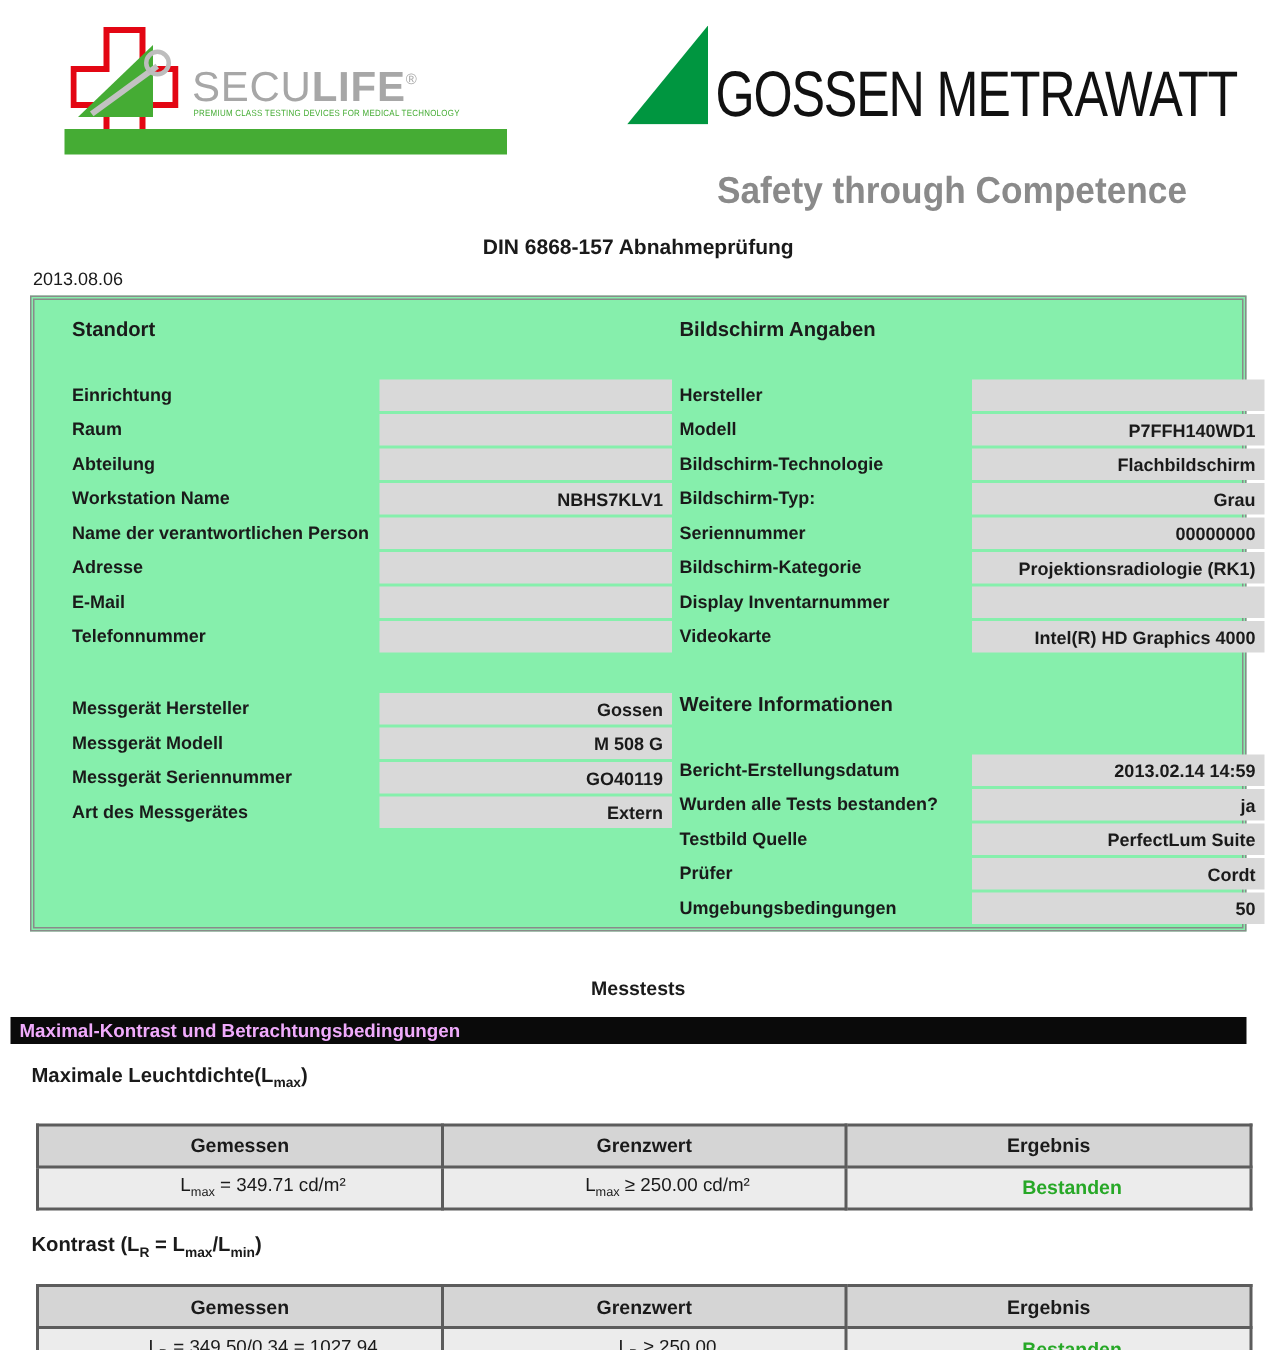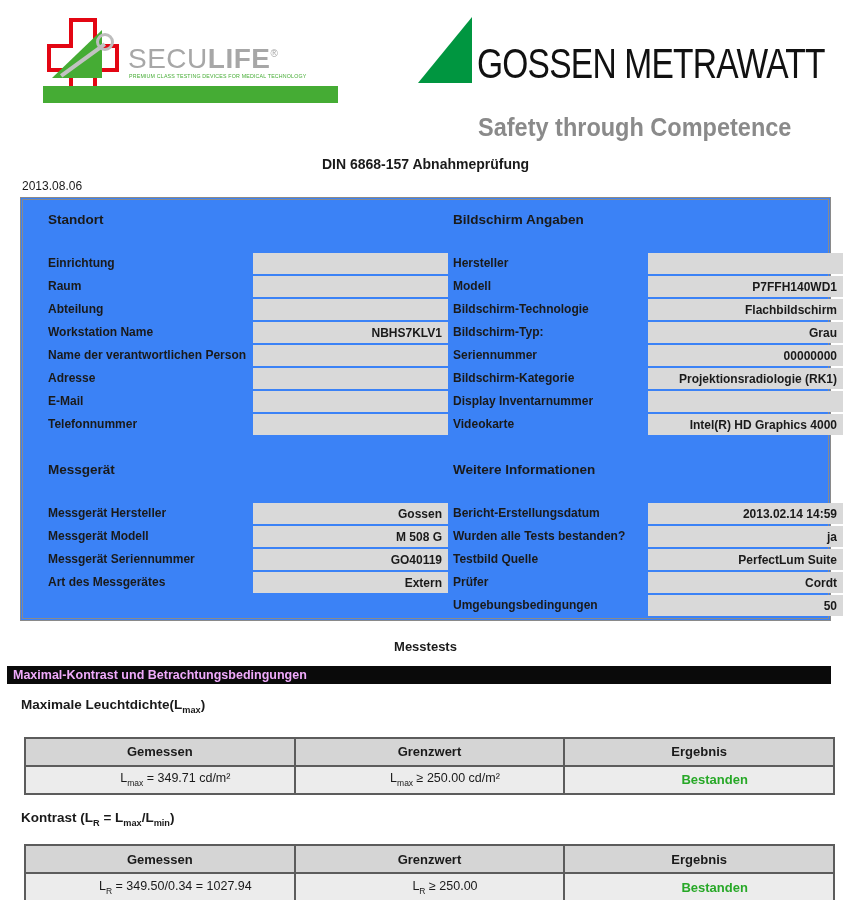--- a/index.html
+++ b/index.html
@@ -35,35 +35,35 @@
   .gm-name{position:absolute;left:59px;top:26px;font-size:43px;line-height:44px;color:#111111;
     letter-spacing:-1px;transform:scaleX(.78);transform-origin:left top;white-space:nowrap;}
   .gm-slogan{position:absolute;left:60px;top:98px;font-size:25px;font-weight:700;
     color:var(--slogan-gray);transform:scaleX(.94);transform-origin:left top;white-space:nowrap;}
 
   
   .title{text-align:center;font-weight:700;font-size:14px;margin-top:6px;}
   .date{font-size:12px;margin:7px 0 0 22px;}
 
   
-  .info-box{position:relative;margin:4px 20px 0;height:418px;border:3px double #8a8a8a;background:#3b82f6;}
+  .info-box{position:relative;margin:4px 20px 0;height:418px;border:3px double #8a8a8a;background:#86efac;}
   .col{position:absolute;top:12px;}
   .col-left{left:25px;width:400px;}
   .col-right{left:430px;width:390px;}
   .sec1{height:250px;}
   .sec h3{margin:0 0 26px 0;font-size:13.5px;font-weight:700;}
   .row{display:flex;align-items:flex-start;margin-bottom:2px;min-height:21px;font-weight:bold;}
   .label{flex:none;font-size:12px;line-height:16px;padding-top:2px;}
   .col-left .label{width:205px;}
   .col-right .label{width:195px;}
   .field{flex:1;background:var(--field-gray);font-size:12px;line-height:16px;
     text-align:right;padding:3px 6px 0 4px;box-sizing:border-box;min-height:21px;}
 
   
-  .messtests-title{text-align:center;font-weight:700;font-size:13px;margin-top:18px;}
+  .messtests-title{text-align:center;font-weight:700;font-size:13px;margin-top:30px;}
   .banner{margin:12px 20px 0 7px;height:18px;line-height:18px;padding-left:6px;
     background:var(--banner-black);color:#f0abfc;font-weight:700;font-size:12.5px;}
   .test-heading{margin:13px 0 0 21px;font-size:13.5px;font-weight:700;}
   .test-heading.k{margin-top:15px;}
   .mtable{margin:22px 24px 0;width:811px;border-collapse:collapse;table-layout:fixed;}
   .mtable.mt2{margin-top:17px;}
   .mtable th{background:var(--table-header-gray);border:2px solid #5c5c5c;
     height:24px;font-size:13px;font-weight:700;text-align:center;}
   .mtable td{background:var(--table-row-gray);border:2px solid #5c5c5c;
     height:24px;font-size:12.5px;text-align:center;padding-left:32px;}
@@ -138,21 +138,20 @@
               <div class="field"></div>
             </div>
 
             <div class="row">
               <div class="label">Telefonnummer</div>
               <div class="field"></div>
             </div>
           </div>
       </section>
       <section class="sec">
-        <h3>Messgerät</h3>
         <div class="rows">
 
             <div class="row">
               <div class="label">Messgerät Hersteller</div>
               <div class="field">Gossen</div>
             </div>
 
             <div class="row">
               <div class="label">Messgerät Modell</div>
               <div class="field">M 508 G</div>

